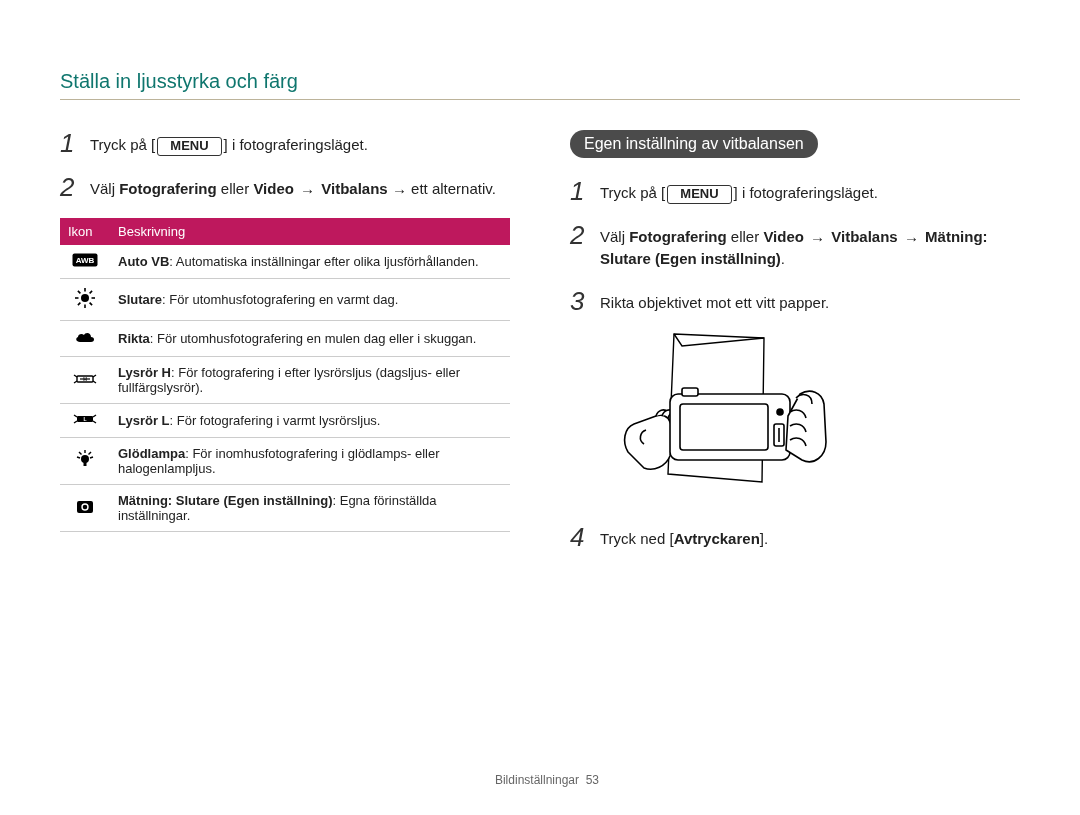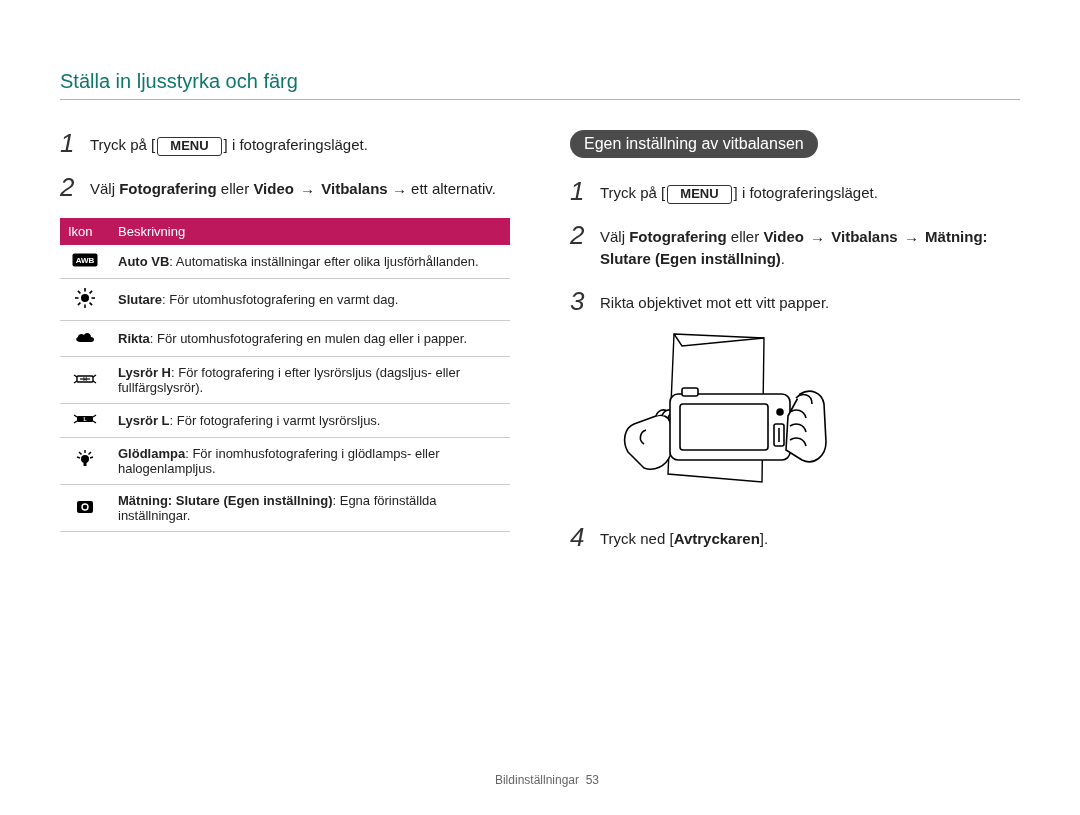--- a/index.html
+++ b/index.html
@@ -173,21 +173,21 @@
                 </svg>
           </span></td>
           <td><strong>Slutare</strong><span>: För utomhusfotografering en varmt dag.</span></td>
         </tr>
         <tr>
           <td class="icon-cell"><span class="ico">
             <svg width="24" height="16" viewBox="0 0 24 16">
                   <path d="M7 13 C3 13 2 9 5 8 C5 5 9 4 11 6 C12 3 18 3 18 8 C22 8 22 13 18 13 Z" fill="#000"></path>
                 </svg>
           </span></td>
-          <td><strong>Rikta</strong><span>: För utomhusfotografering en mulen dag eller i papper.</span></td>
+          <td><strong>Rikta</strong><span>: För utomhusfotografering en mulen dag eller i skuggan.</span></td>
         </tr>
         <tr>
           <td class="icon-cell"><span class="ico">
             <svg width="26" height="14" viewBox="0 0 26 14">
                   <rect x="5" y="4" width="16" height="6" rx="1" fill="none" stroke="#000" stroke-width="1.4"></rect>
                   <line x1="8" y1="7" x2="18" y2="7" stroke="#000" stroke-width="1.2"></line>
                   <line x1="2" y1="3" x2="5" y2="5" stroke="#000" stroke-width="1.4"></line>
                   <line x1="2" y1="11" x2="5" y2="9" stroke="#000" stroke-width="1.4"></line>
                   <line x1="24" y1="3" x2="21" y2="5" stroke="#000" stroke-width="1.4"></line>
                   <line x1="24" y1="11" x2="21" y2="9" stroke="#000" stroke-width="1.4"></line>

